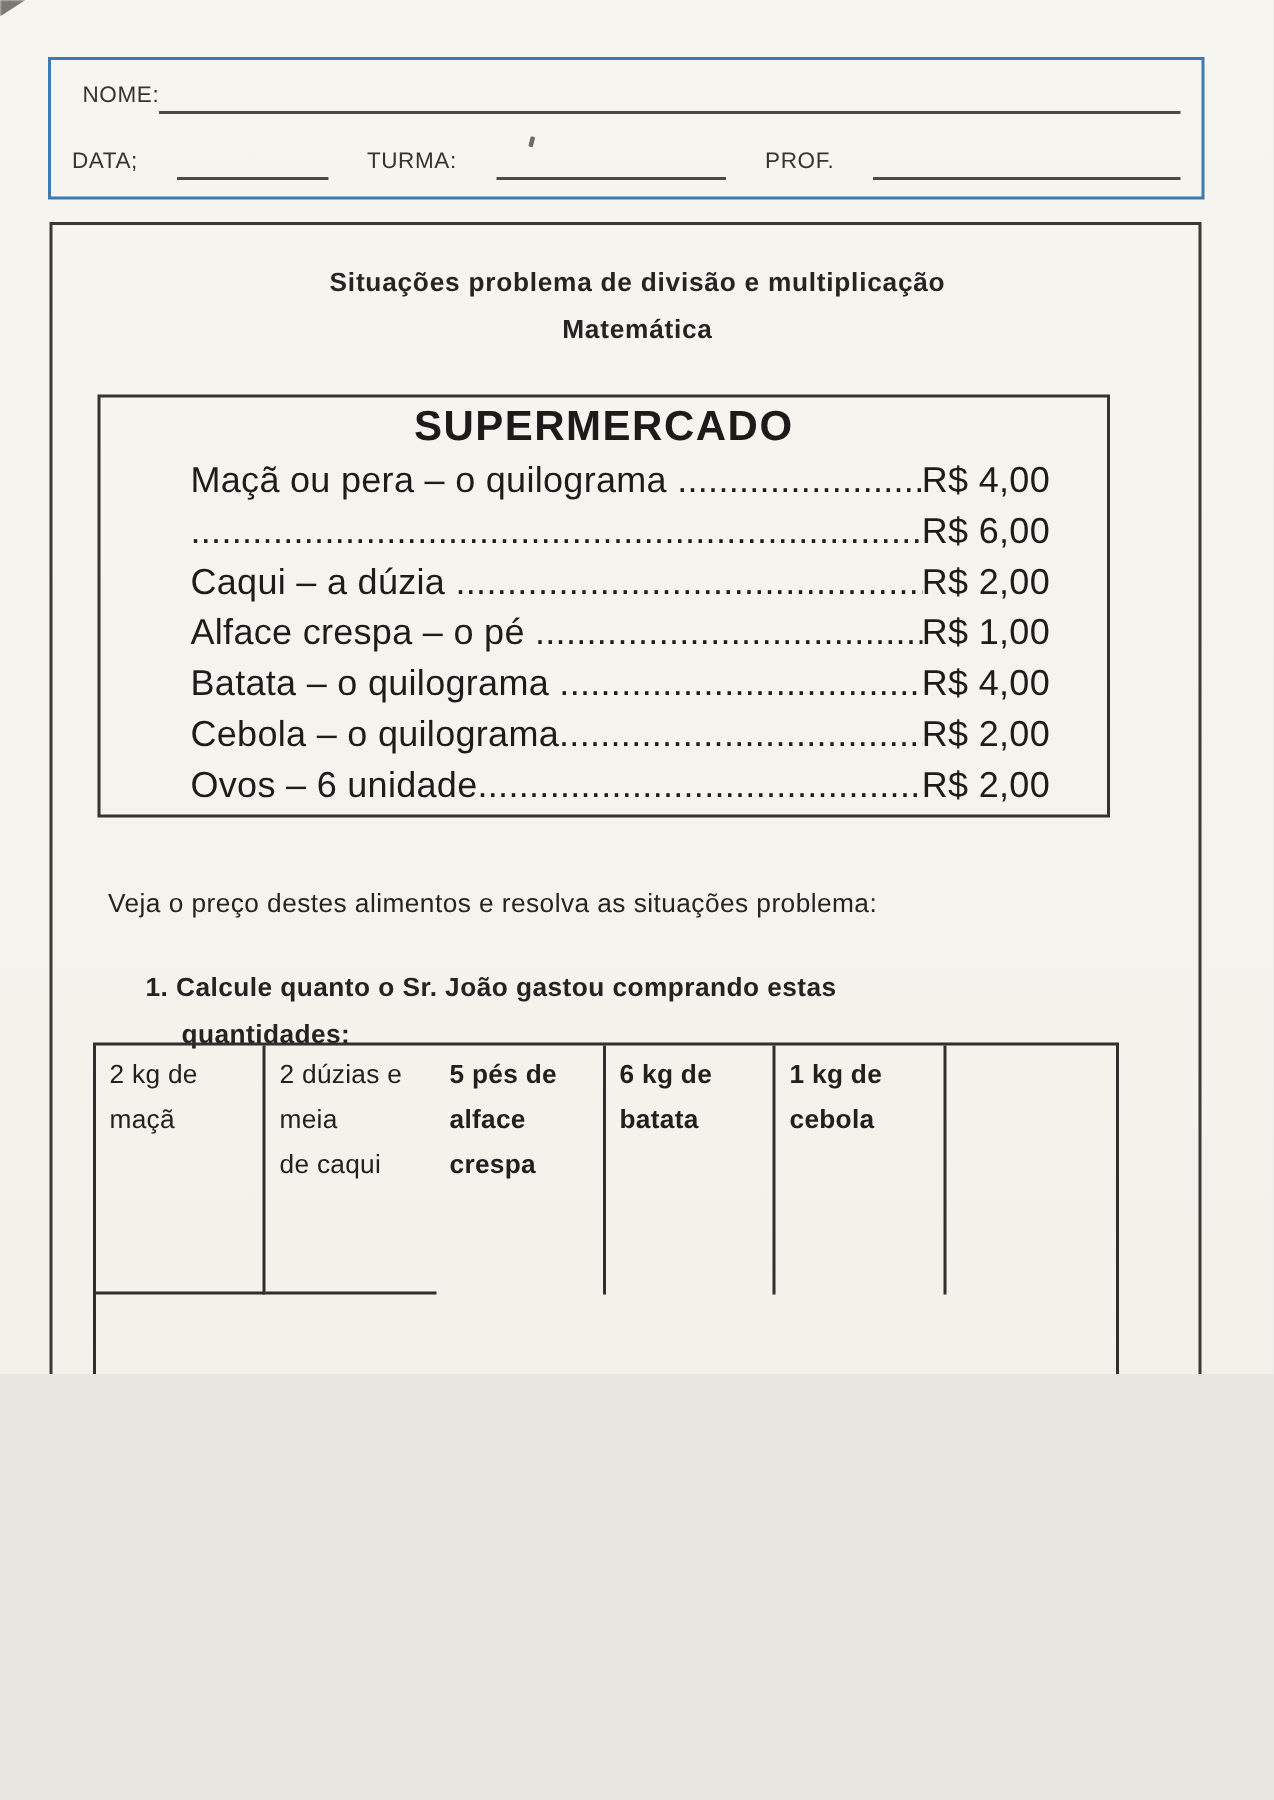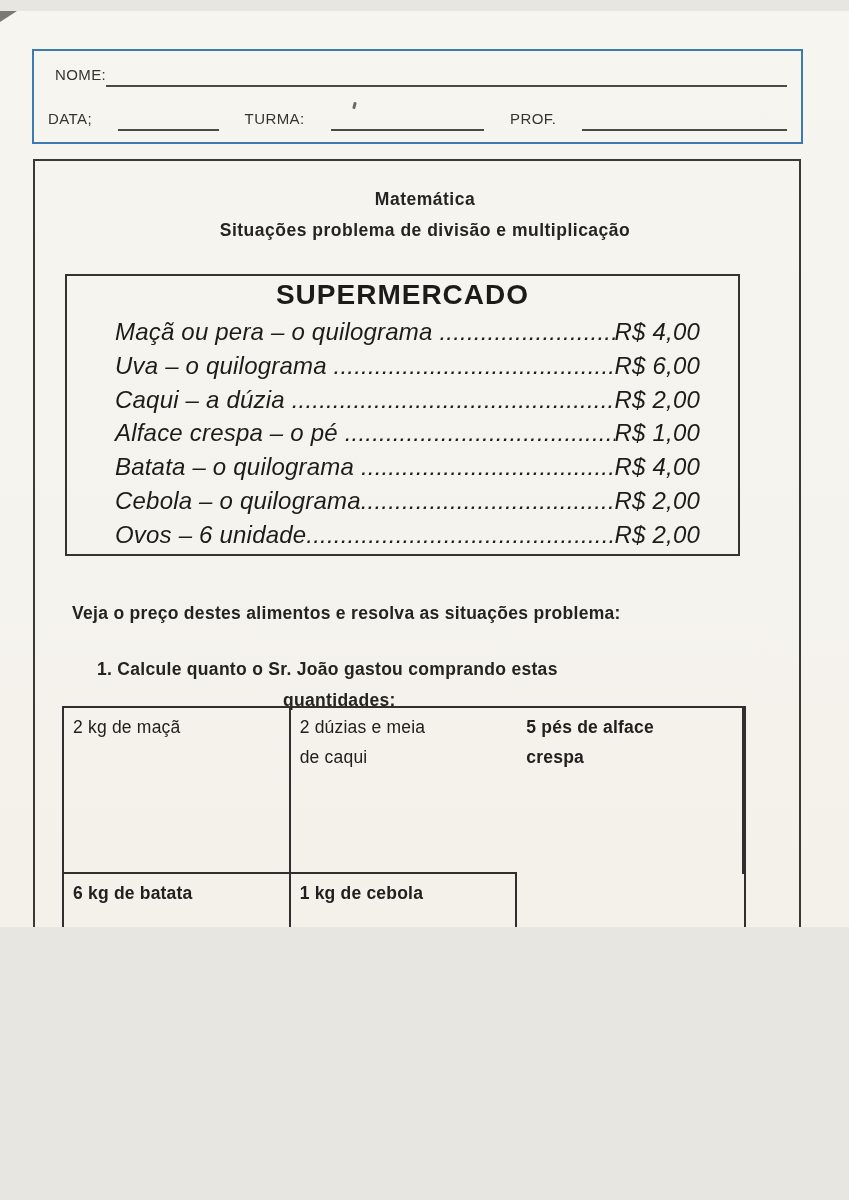--- a/index.html
+++ b/index.html
@@ -10,21 +10,21 @@
     --underline: #4a4a47;
   }
   * { margin: 0; padding: 0; box-sizing: border-box; }
   html, body { background: #e8e6e0; }
   body { font-family: "Liberation Sans", sans-serif; color: var(--ink); }
 
   .page {
     position: relative;
     width: 849px;
     height: 916px;
-    margin: 11px auto;
+    margin: 0 auto;
     background: linear-gradient(180deg, #f7f5f0 0%, #f5f3ed 55%, #f3f1ea 100%);
     overflow: hidden;
   }
 
   
   .scan-corner {
     position: absolute; left: 0; top: 0;
     width: 17px; height: 11px;
     background: #5a5a58;
     clip-path: polygon(0 0, 100% 0, 0 100%);
@@ -100,21 +100,21 @@
   }
   .super-title {
     margin-top: 3px;
     text-align: center;
     font-weight: bold;
     font-size: 28px;
     letter-spacing: 1px;
     color: #1c1b19;
   }
   .price-list {
-    position: absolute; left: 48px; right: 38px; top: 42px; font-style: italic;
+    position: absolute; left: 60px; right: 38px; top: 42px;
   }
   .price-row {
     display: flex;
     align-items: baseline;
     height: 33.8px;
     font-size: 24px;
     letter-spacing: .2px;
     color: #1d1c1a;
   }
   .pname { white-space: pre; }
@@ -123,42 +123,42 @@
     min-width: 0;
     overflow: hidden;
     white-space: nowrap;
   }
   .pprice { white-space: pre; }
 
   
   .instruction {
     position: absolute; left: 72px; top: 592px;
     font-size: 17.5px;
-    font-weight: bold;
+    font-weight: normal;
     letter-spacing: .3px;
     white-space: nowrap;
     color: #232321;
   }
   .question {
     position: absolute; left: 97px; top: 643px;
     font-size: 17.5px;
     font-weight: bold;
     letter-spacing: .3px;
     line-height: 31px;
     color: #232321;
   }
-  .question .q-line2 { padding-left: 24px; text-align: center; }
+  .question .q-line2 { padding-left: 24px; }
 
   
   .ptable {
     position: absolute; left: 62px; top: 695px;
     width: 684px; height: 388px;
     border: 2px solid #302f2d;
     display: grid;
-    grid-template-columns: repeat(3, 1fr);
+    grid-template-columns: repeat(6, 1fr);
     grid-template-rows: 166px 1fr;
     background: transparent;
   }
   .pcell {
     border-right: 2px solid #302f2d;
     border-bottom: 2px solid #302f2d;
     padding: 4px 8px 4px 9px;
     font-size: 17.5px;
     line-height: 30px;
     letter-spacing: .2px;
@@ -188,34 +188,33 @@
       <span class="field-label">TURMA:</span>
       <span class="field-line line-turma"></span>
       <span class="field-label">PROF.</span>
       <span class="field-line line-prof"></span>
     </div>
   </div>
 
   <div class="main-box"></div>
 
   <div class="title">
+    <div>Situações problema de divisão e multiplicação</div>
     <div>Matemática</div>
-    <div>Situações problema de divisão e multiplicação</div>
   </div>
 
   <div class="super-box">
     <div class="super-title">SUPERMERCADO</div>
     <div class="price-list">
       <div class="price-row">
         <span class="pname">Maçã ou pera – o quilograma </span>
         <span class="leader">........................................................................................................</span>
         <span class="pprice">R$ 4,00</span>
       </div>
       <div class="price-row">
-        <span class="pname">Uva – o quilograma </span>
         <span class="leader">........................................................................................................</span>
         <span class="pprice">R$ 6,00</span>
       </div>
       <div class="price-row">
         <span class="pname">Caqui – a dúzia </span>
         <span class="leader">........................................................................................................</span>
         <span class="pprice">R$ 2,00</span>
       </div>
       <div class="price-row">
         <span class="pname">Alface crespa – o pé </span>

